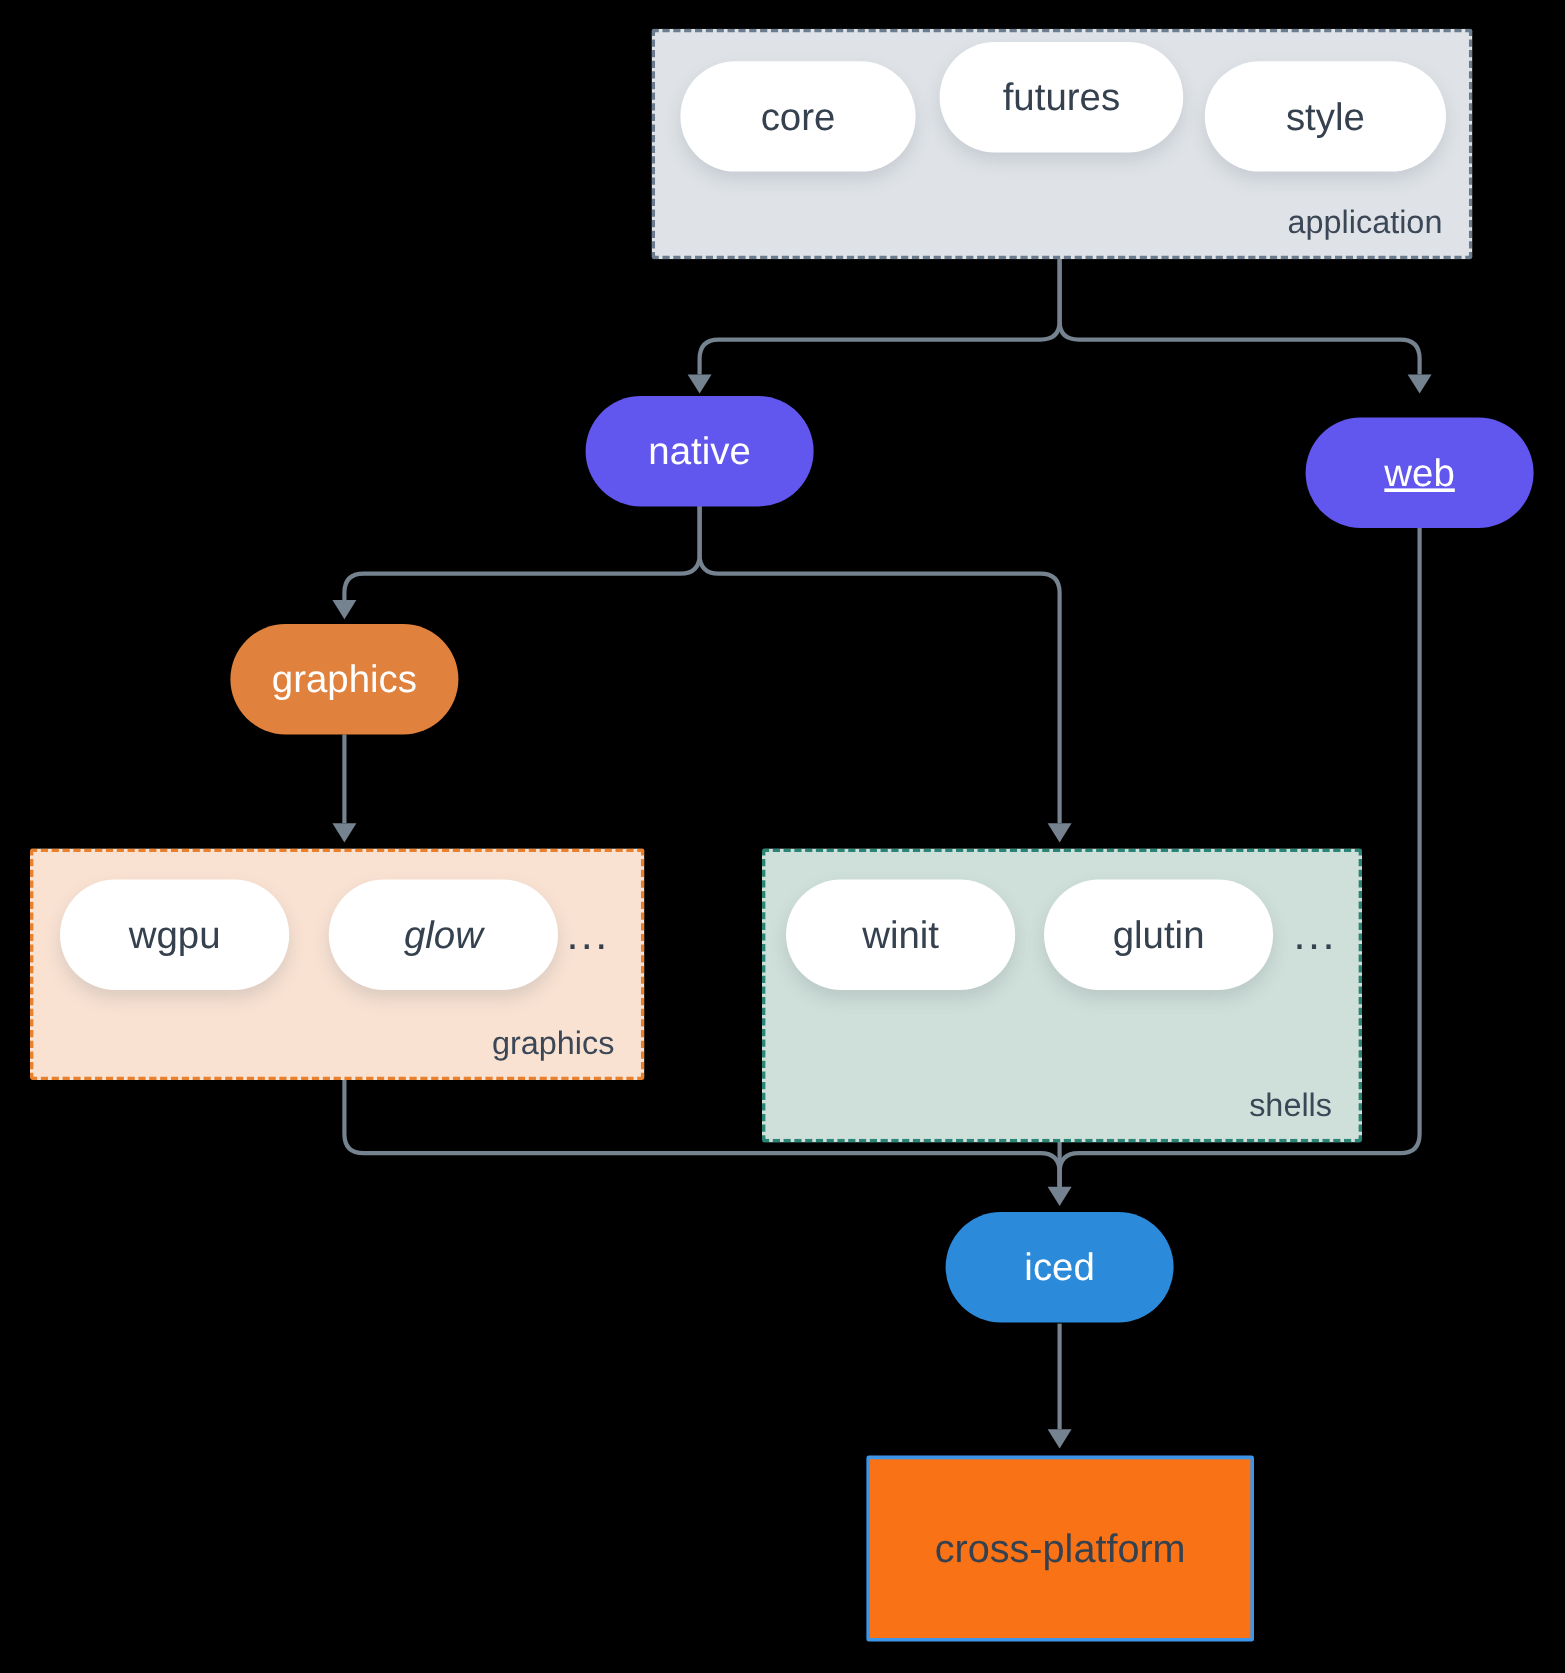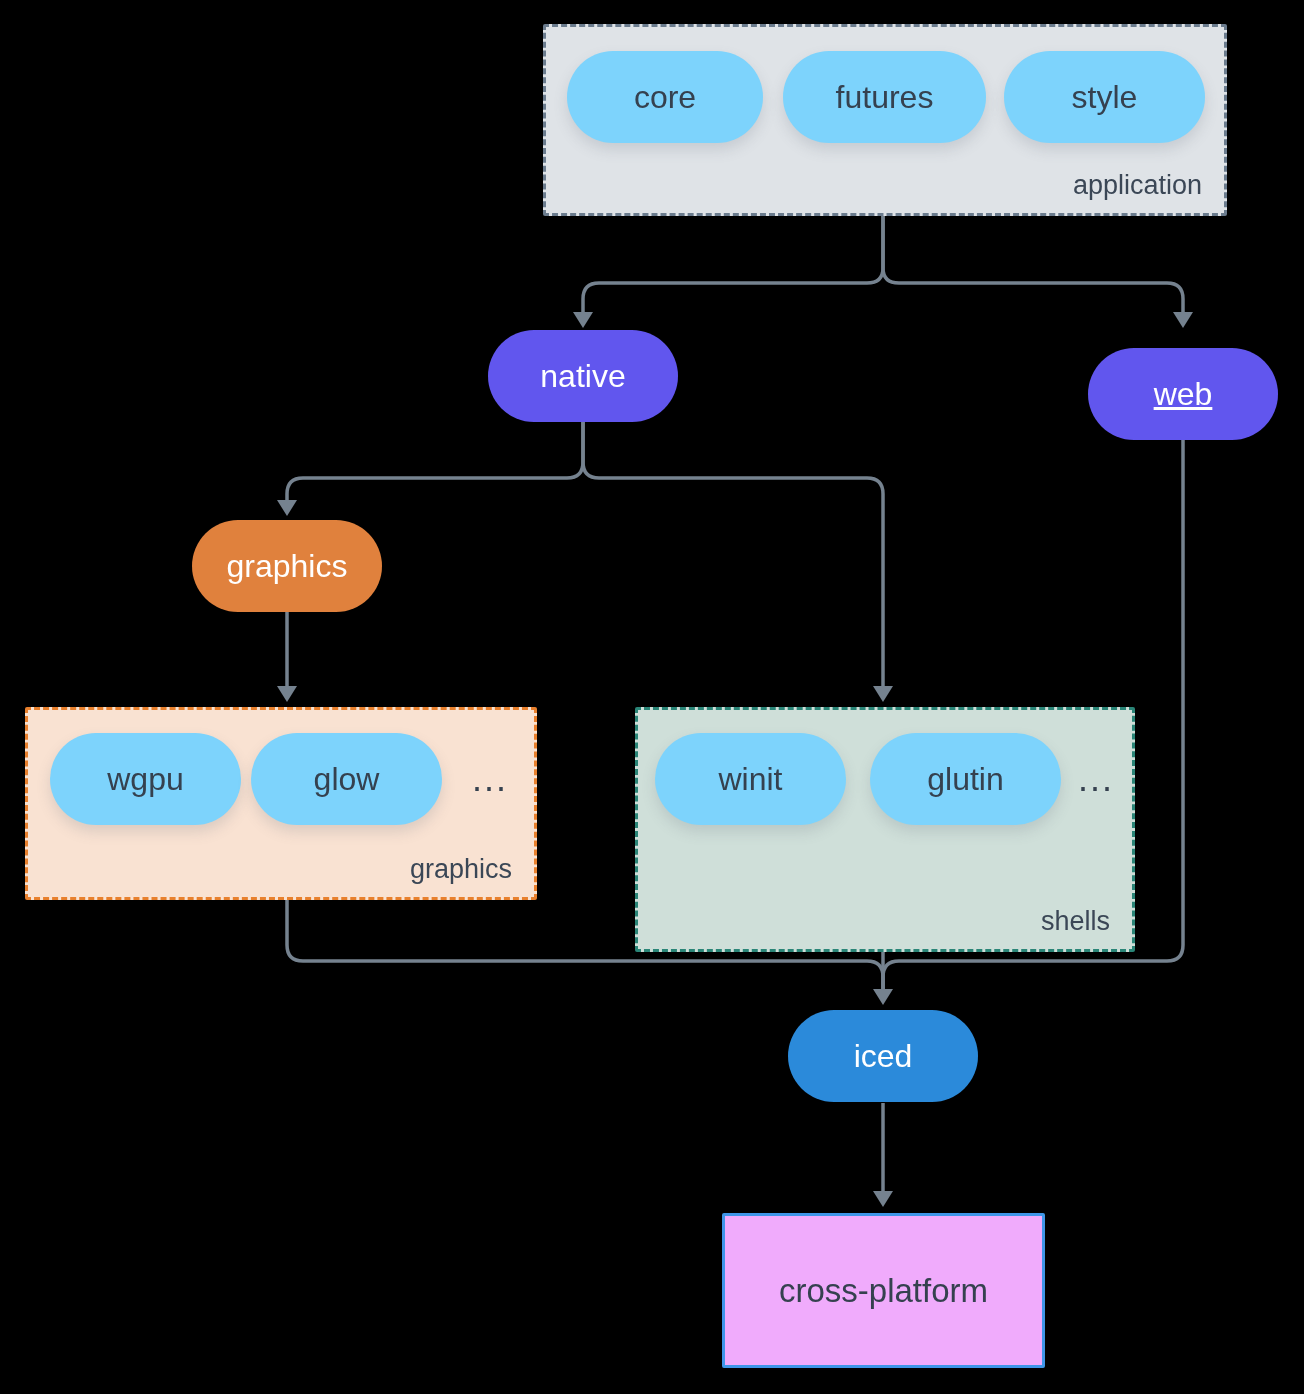--- a/index.html
+++ b/index.html
@@ -15,32 +15,32 @@
   .renderers{left:25px;top:707px;width:512px;height:193px;background:#f9e2d2;border-color:#e8802d;}
   .shells{left:635px;top:707px;width:500px;height:245px;background:#cfdfd9;border-color:#2a8577;}
   .group-label{
     position:absolute;right:22px;bottom:12px;font-size:27px;color:#3b4756;
   }
   .pill{
     position:absolute;border-radius:999px;display:flex;align-items:center;justify-content:center;
     font-size:32px;width:190px;height:92px;
   }
   .pill.white{
-    background:#7dd3fc;color:#35414f;
+    background:#ffffff;color:#35414f;
     box-shadow:0 7px 14px rgba(90,100,115,0.18);
   }
   .pill.purple{background:#6156ee;color:#ffffff;}
   .pill.orange{background:#e0813d;color:#ffffff;}
   .pill.blue{background:#2b8ada;color:#ffffff;text-align:center;}
   .ellipsis{
     position:absolute;font-size:36px;color:#35414f;letter-spacing:2px;
   }
   .app-box{
     position:absolute;left:722px;top:1213px;width:323px;height:155px;box-sizing:border-box;
-    background:#f0abfc;border:3px solid #3e96e8;border-radius:2px;
+    background:#f97316;border:3px solid #3e96e8;border-radius:2px;
     display:flex;flex-direction:column;align-items:center;justify-content:center;
     color:#35414f;font-size:33px;line-height:49px;text-align:center;
   }
   .arrow-line{fill:none;stroke:#75828f;stroke-width:3.5;}
   .arrow-head{fill:#75828f;stroke:none;}
 </style>
 </head>
 <body>
 
 <svg class="connectors" viewBox="0 0 1304 1394">
@@ -68,21 +68,21 @@
   <polygon class="arrow-head" points="873,989 893,989 883,1005"></polygon>
 
   <path class="arrow-line" d="M883,1103 V1191"></path>
   <polygon class="arrow-head" points="873,1191 893,1191 883,1207"></polygon>
 </svg>
 
 <div class="group-box foundations">
   <div class="pill white" style="left:21px;top:24px;width:196px;">
     <span>core</span>
   </div>
-  <div class="pill white" style="left:237px;top:24px;width:203px;justify-content:center;">
+  <div class="pill white" style="left:237px;top:8px;width:203px;justify-content:center;">
     <span>futures</span>
   </div>
   <div class="pill white" style="left:458px;top:24px;width:201px;">
     <span>style</span>
   </div>
   <div class="group-label">application</div>
 </div>
 
 <div class="pill purple" style="left:488px;top:330px;">
   <span>native</span>
@@ -93,21 +93,21 @@
 </div>
 
 <div class="pill orange" style="left:192px;top:520px;">
   <span>graphics</span>
 </div>
 
 <div class="group-box renderers">
   <div class="pill white" style="left:22px;top:23px;width:191px;">
     <span>wgpu</span>
   </div>
-  <div class="pill white" style="left:223px;top:23px;width:191px;">
+  <div class="pill white" style="left:246px;top:23px;width:191px;font-style:italic;">
     <span>glow</span>
   </div>
   <div class="ellipsis" style="left:444px;top:48px;">...</div>
   <div class="group-label">graphics</div>
 </div>
 
 <div class="group-box shells">
   <div class="pill white" style="left:17px;top:23px;width:191px;">
     <span>winit</span>
   </div>

